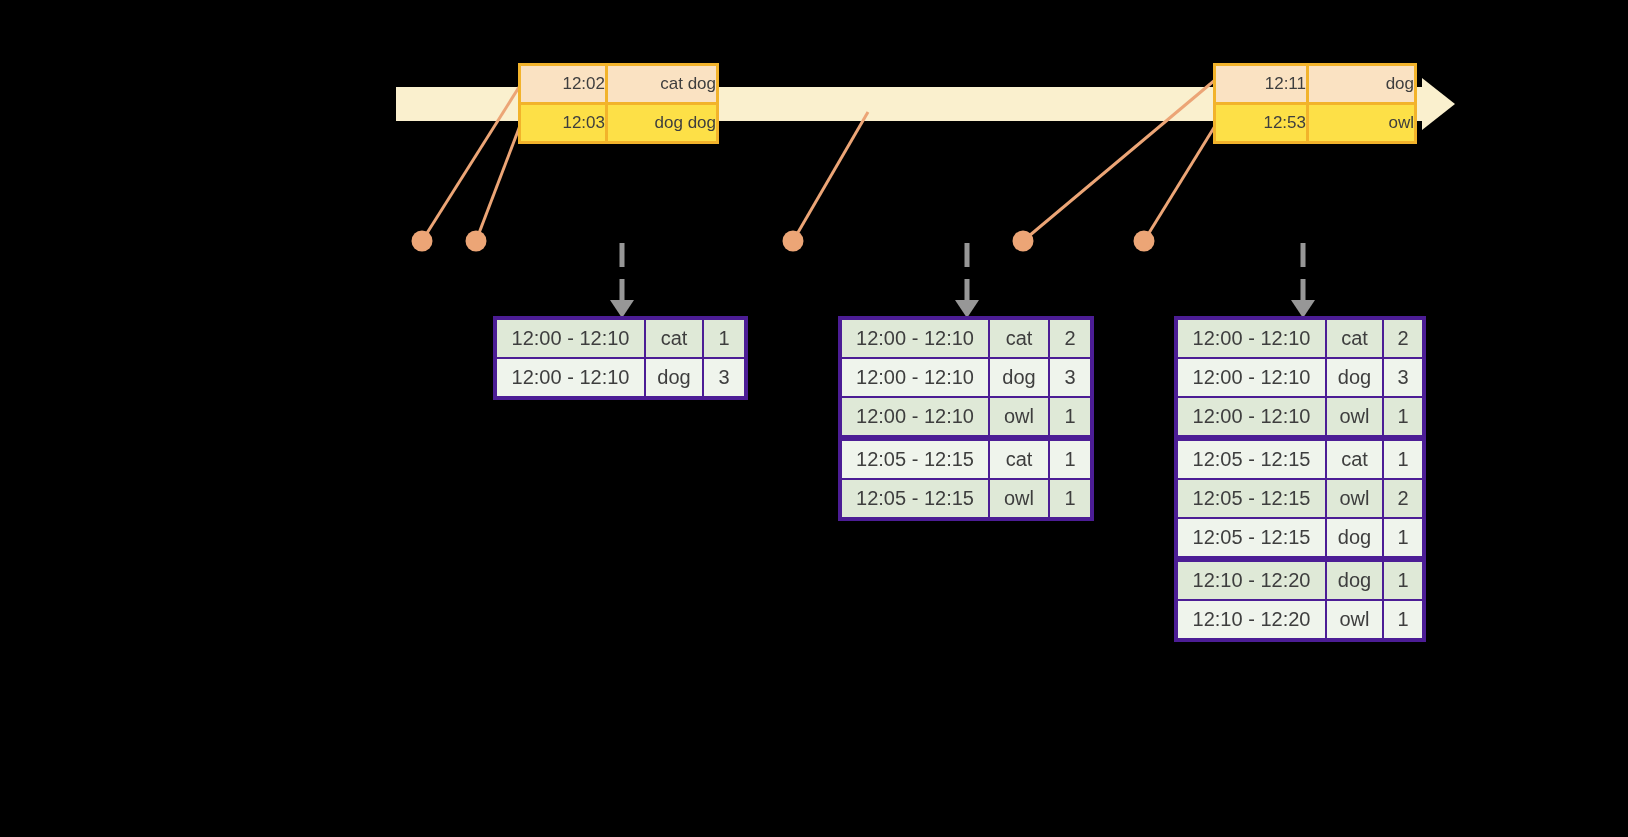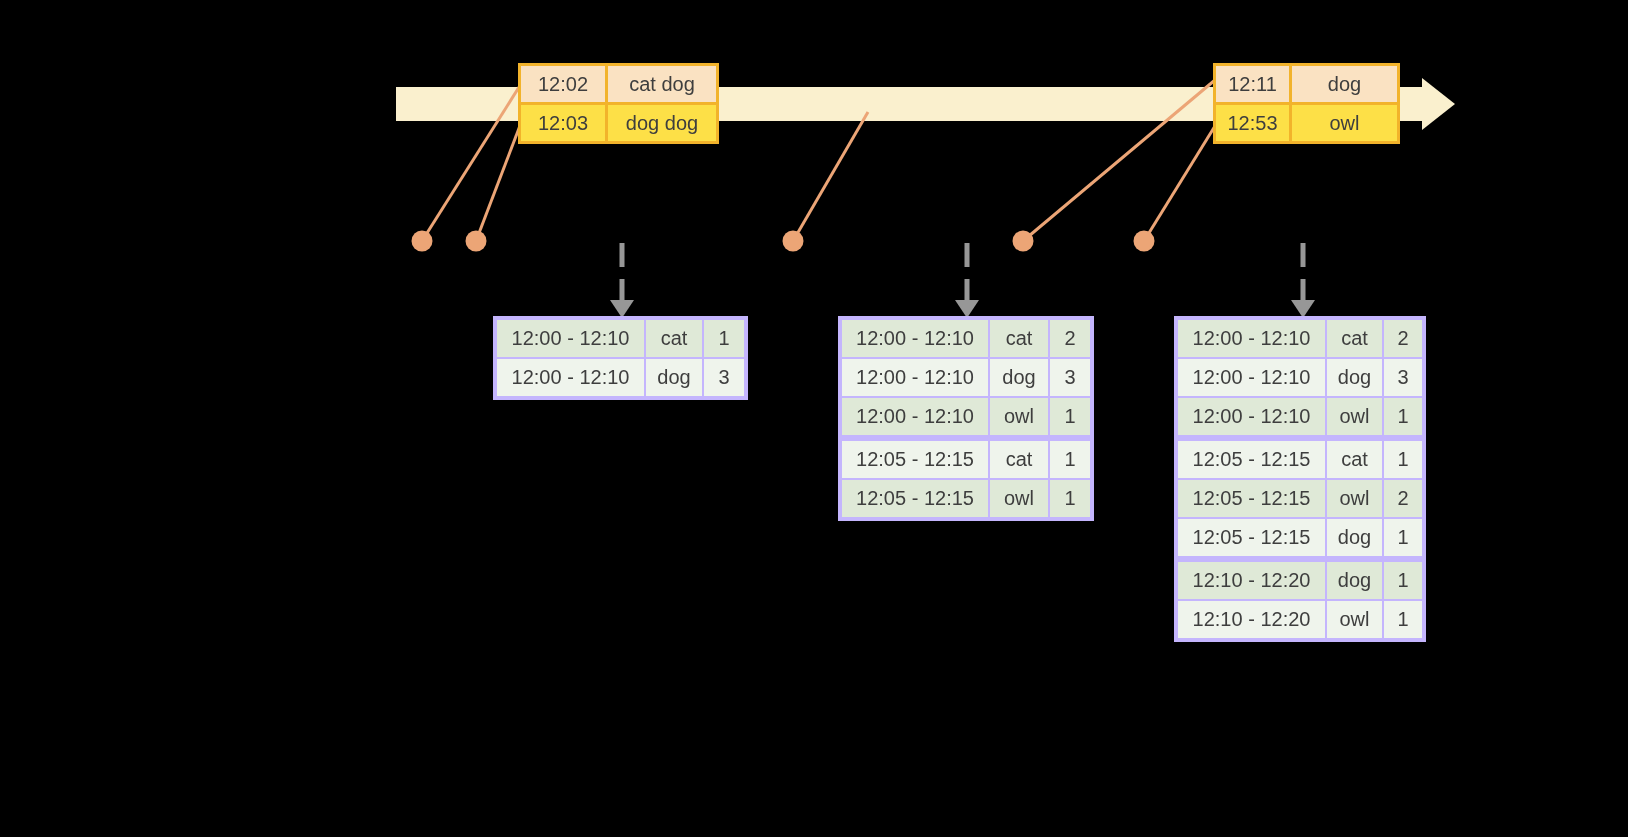--- a/index.html
+++ b/index.html
@@ -5,32 +5,32 @@
   html,body{margin:0;padding:0;background:#000;}
   .canvas{
     position:relative;width:1628px;height:837px;background:#000;overflow:hidden;
     font-family:"Liberation Sans",sans-serif;color:#3E3E3E;
   }
   svg.layer{position:absolute;left:0;top:0;}
 
   
   .etable{position:absolute;background:#F2B32B;padding:3px;display:flex;flex-direction:column;gap:3px;}
   .erow{display:flex;gap:3px;}
-  .ecell{height:36px;line-height:36px;text-align:center;font-size:20px;}
+  .ecell{height:36px;line-height:36px;text-align:right;font-size:17px;}
   .erow.r0 .ecell{background:#FAE2C2;}
   .erow.r1 .ecell{background:#fde047;}
   .et1{left:518px;top:63px;}
   .et2{left:866px;top:85px;}
   .et3{left:1213px;top:63px;}
   .et1 .time{width:84px;} .et1 .words{width:108px;}
   .et2 .time{width:84px;} .et2 .words{width:111px;}
-  .et3 .time{width:73px;} .et3 .words{width:105px;}
+  .et3 .time{width:90px;} .et3 .words{width:105px;}
 
   
-  .gtable{position:absolute;background:#c4b5fd;padding:4px;display:flex;flex-direction:column;gap:2px;}
+  .gtable{position:absolute;background:#4c1d95;padding:4px;display:flex;flex-direction:column;gap:2px;}
   .grow{display:flex;gap:2px;}
   .grow.sep{margin-top:4px;} 
   .gcell{height:37px;line-height:37px;text-align:center;font-size:20px;}
   .grow.dark .gcell{background:#DFE9D7;}
   .grow.light .gcell{background:#EFF4EC;}
   .gt1{left:493px;top:316px;}
   .gt2{left:838px;top:316px;}
   .gt3{left:1174px;top:316px;}
   .gt1 .win{width:147px;} .gt1 .word{width:56px;} .gt1 .cnt{width:40px;}
   .gt2 .win{width:146px;} .gt2 .word{width:58px;} .gt2 .cnt{width:40px;}

